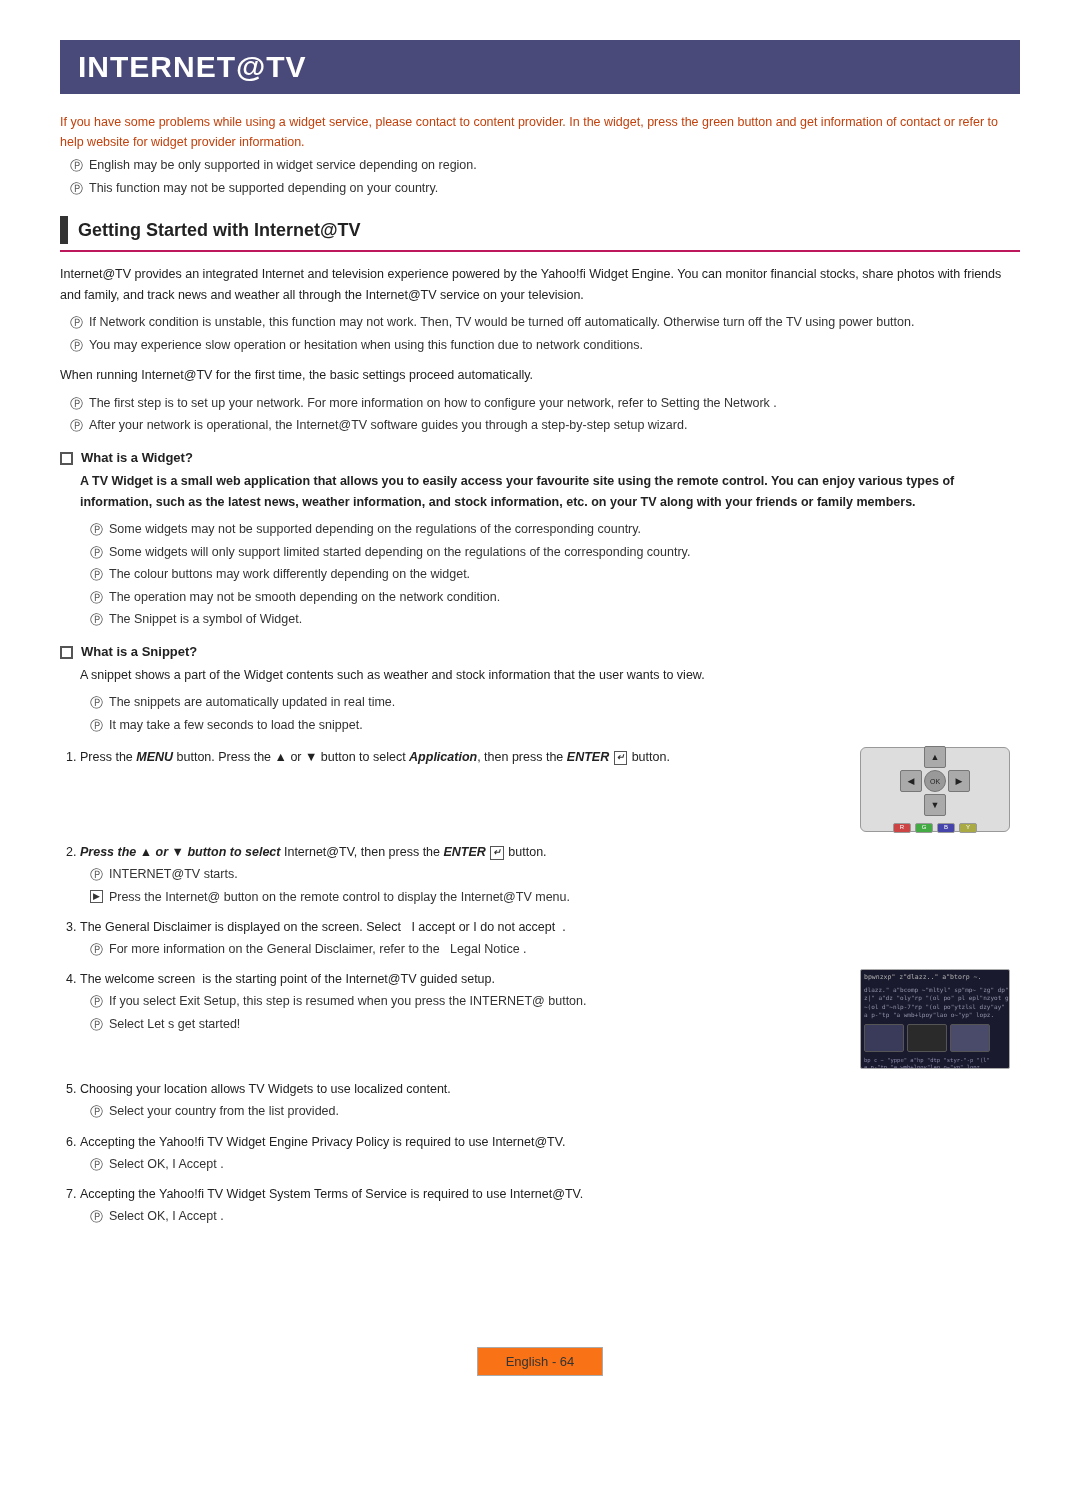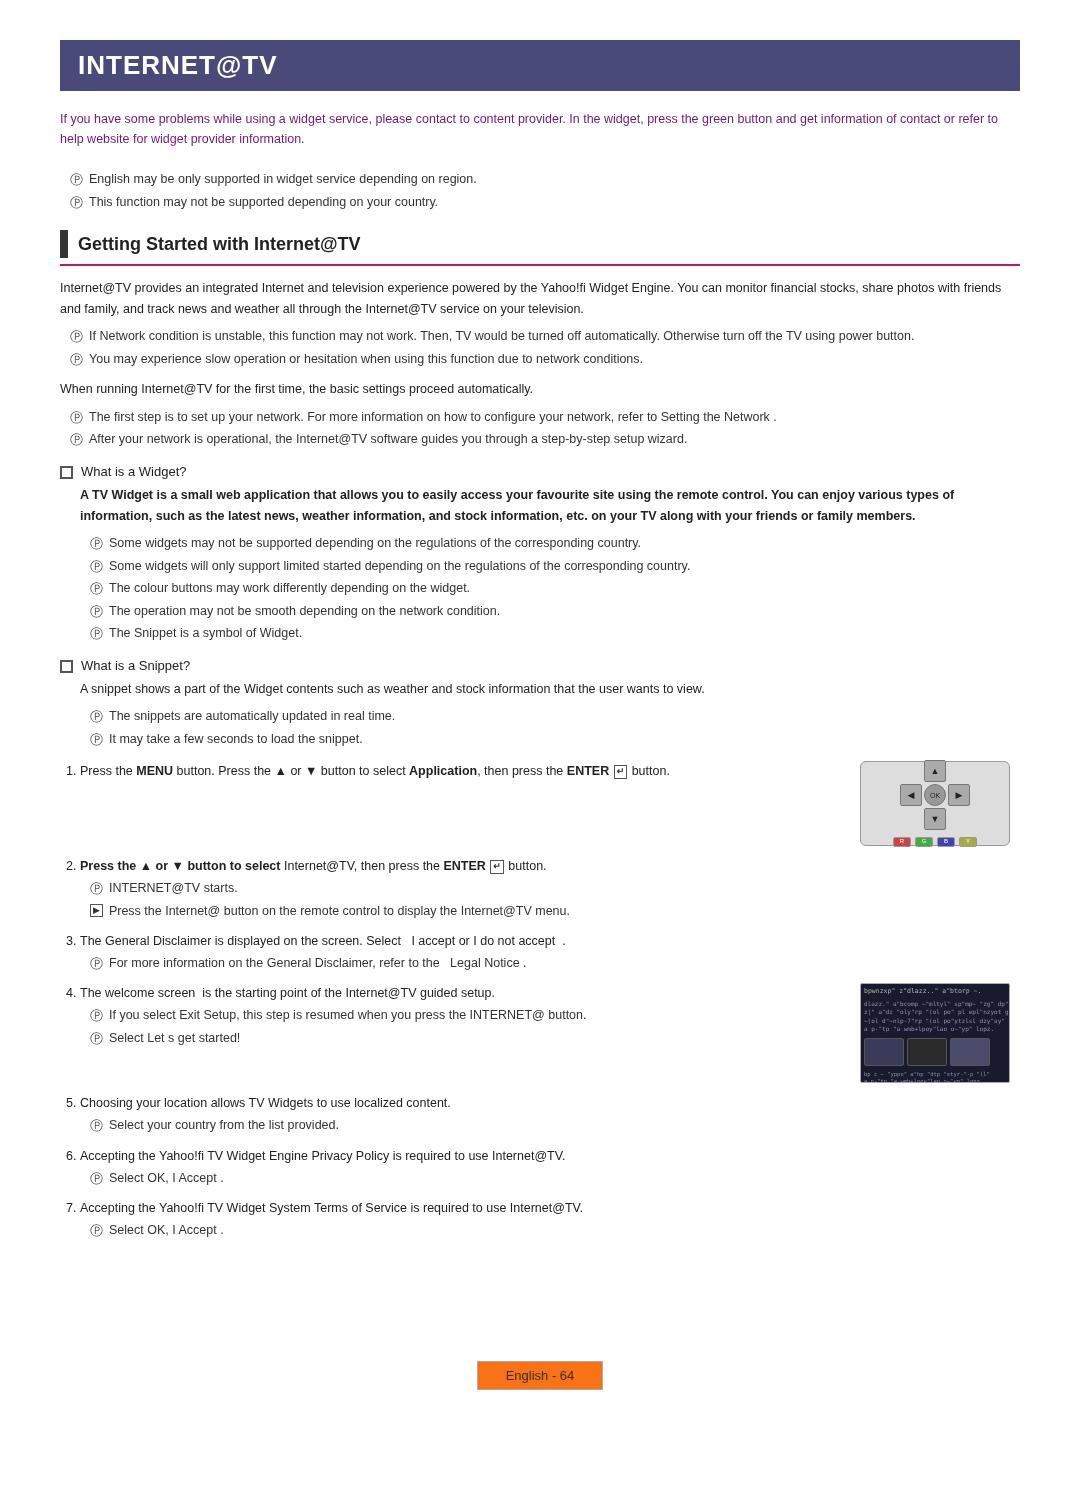--- a/index.html
+++ b/index.html
@@ -13,31 +13,31 @@
       padding: 40px 60px;
     }
 
     .page-header {
       background: #4a4a7a;
       color: #fff;
       padding: 10px 18px;
       margin-bottom: 18px;
     }
     .page-header h1 {
-      font-size: 26px;
+      font-size: 30px;
       font-weight: bold;
       letter-spacing: 1px;
       color: #fff;
     }
 
     .intro-text {
       font-size: 12.5px;
       line-height: 1.6;
-      margin-bottom: 21px;
-      color: #701a75;
+      margin-bottom: 4px;
+      color: #c2410c;
     }
 
     .note-item {
       display: flex;
       align-items: flex-start;
       gap: 6px;
       margin: 3px 0 3px 10px;
       font-size: 12.5px;
       line-height: 1.5;
       color: #333;
@@ -86,37 +86,37 @@
     .subsection-checkbox {
       width: 13px;
       height: 13px;
       border: 2px solid #555;
       display: inline-block;
       flex-shrink: 0;
       margin-top: 2px;
     }
     .subsection h3 {
       font-size: 13px;
-      font-weight: normal;
+      font-weight: bold;
     }
 
     .steps-list {
       margin: 12px 0 0 20px;
     }
     .step-item {
       margin-bottom: 10px;
       font-size: 12.5px;
       line-height: 1.6;
     }
     .step-item .step-main {
       font-size: 12.5px;
       line-height: 1.6;
       margin-bottom: 3px;
     }
-    .step-item b { font-weight: bold; }
+    .step-item b { font-weight: bold; font-style: italic; }
 
     .step-row {
       display: flex;
       align-items: flex-start;
       gap: 18px;
     }
     .step-col-left { flex: 1; }
     .step-col-right {
       width: 160px;
       flex-shrink: 0;

